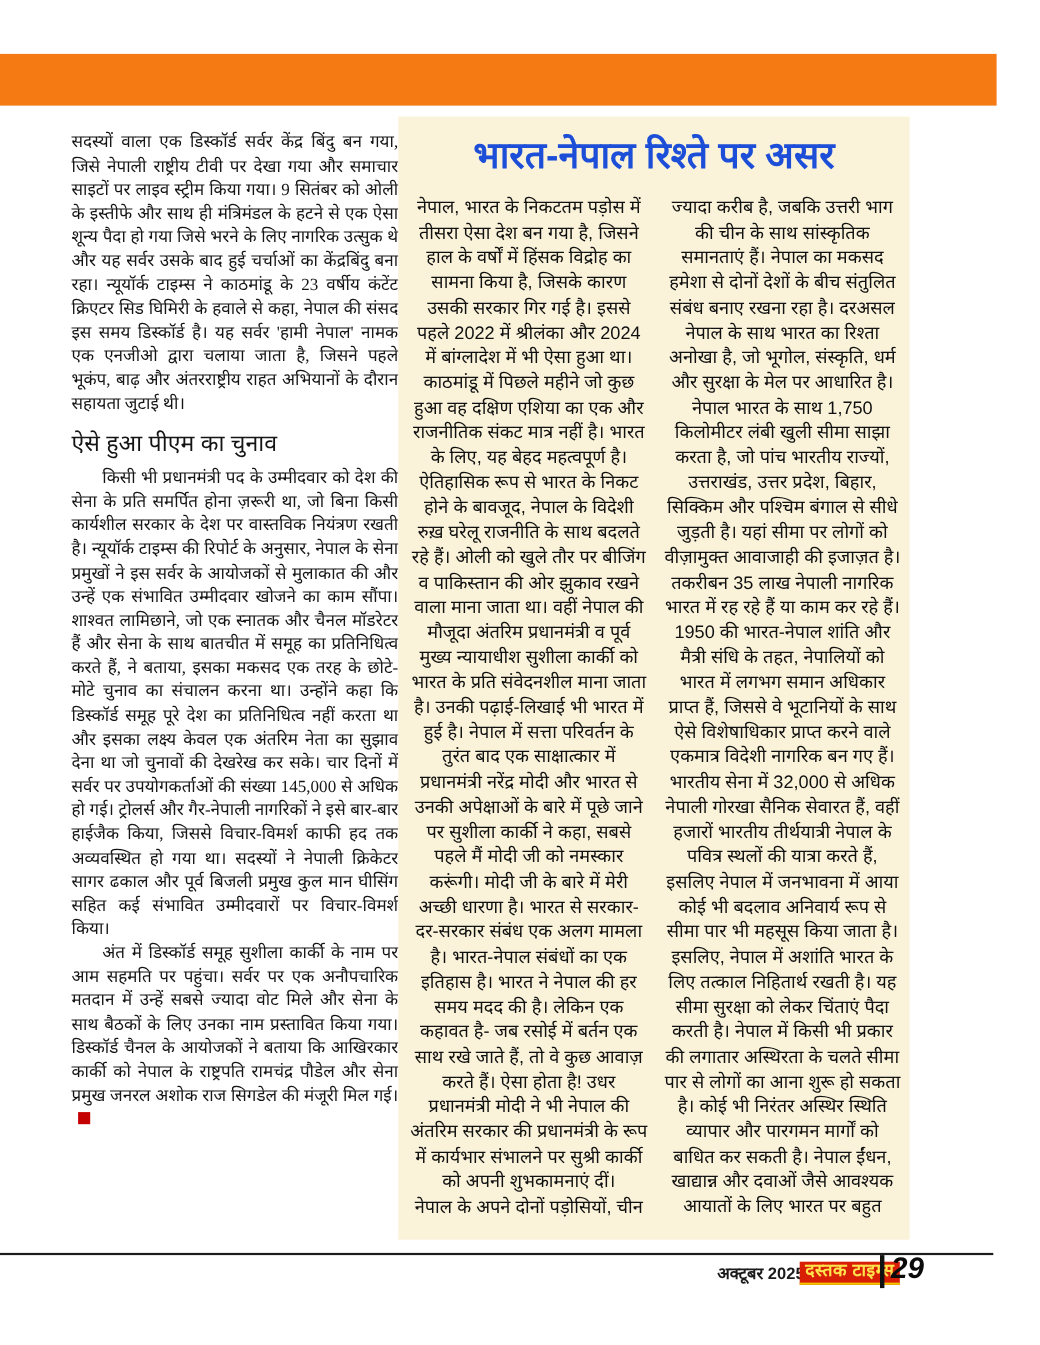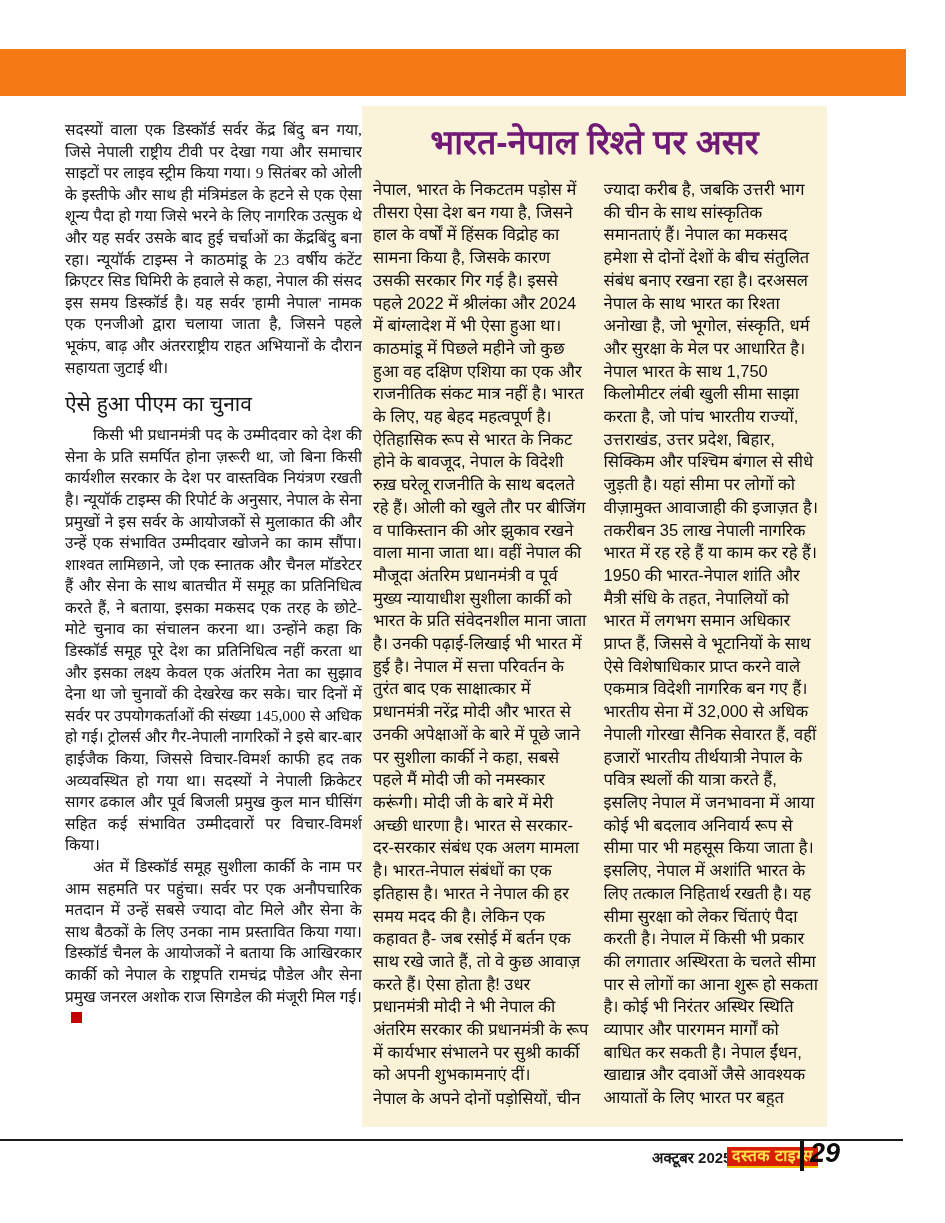--- a/index.html
+++ b/index.html
@@ -46,32 +46,32 @@
   }
   
   .highlight-box{
     position:absolute;left:362px;top:106px;
     width:465px;height:1021px;
     background:var(--box-cream);
   }
   .box-title{
     font-family:"Liberation Sans","DejaVu Sans",sans-serif;
     font-weight:bold;font-size:34px;line-height:40px;
-    text-align:center;color:#701a75;
+    text-align:center;color:#1d4ed8;
     padding-top:16px;
   }
   .box-cols{
     position:absolute;left:11px;top:72px;right:8px;bottom:20px;
     display:flex;gap:15px;
     font-family:"Liberation Sans","DejaVu Sans",sans-serif;
   }
   .box-col{
     width:216px;
     font-size:16.5px;line-height:22.7px;
-    text-align:left;color:#101010;
+    text-align:center;color:#101010;
     overflow:hidden;
   }
   .box-col p{margin:0;}
   .box-col p + p{margin-top:1px;}
   
   .footer-rule{
     position:absolute;left:0;top:1139px;
     width:903px;height:2px;background:#1c1c1c;
   }
   .footer-date{

